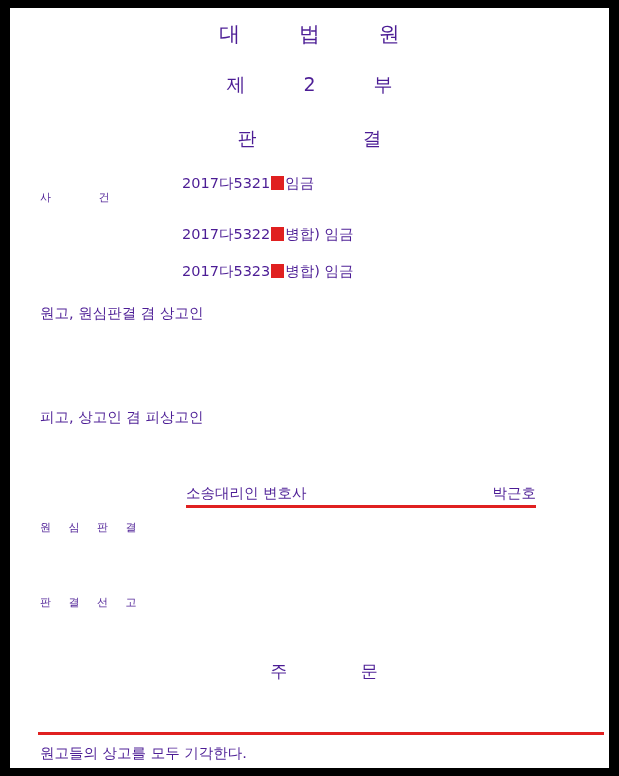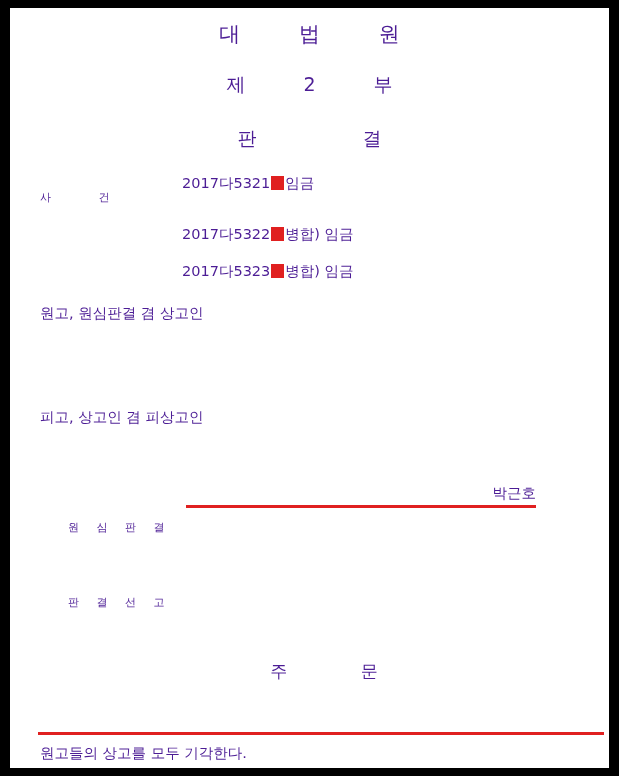--- a/index.html
+++ b/index.html
@@ -69,21 +69,20 @@
     line-height: 20px;
     white-space: nowrap;
   }
   .label-spaced {
     display: inline-block;
     letter-spacing: 22px;
   }
   .label-spaced-sm {
     display: inline-block;
     letter-spacing: 7px;
-    margin-left: 28px;
   }
   .case-no {
     position: absolute;
     left: 172px;
     font-size: 14.5px;
     white-space: nowrap;
   }
   .redact {
     display: inline-block;
     width: 13px;
@@ -183,20 +182,21 @@
     </div>
     <div class="case-no" style="top:254px;">
       <span>2017다5323</span><span class="redact"></span><span>병합)  임금</span>
     </div>
 
     <div class="party" style="top:296px;">원고, 원심판결 겸 상고인</div>
 
     <div class="party" style="top:400px;">피고, 상고인 겸 피상고인</div>
 
     <div class="attorney-wrap">
+      <span class="attorney-label">소송대리인 변호사</span>
       <span class="attorney-name">박근호</span>
       <span class="attorney-underline"></span>
     </div>
 
     <div class="row" style="left:30px; top:510px;">
       <span class="label-spaced-sm">원 심 판 결</span>
     </div>
 
     <div class="row" style="left:30px; top:585px;">
       <span class="label-spaced-sm">판 결 선 고</span>

